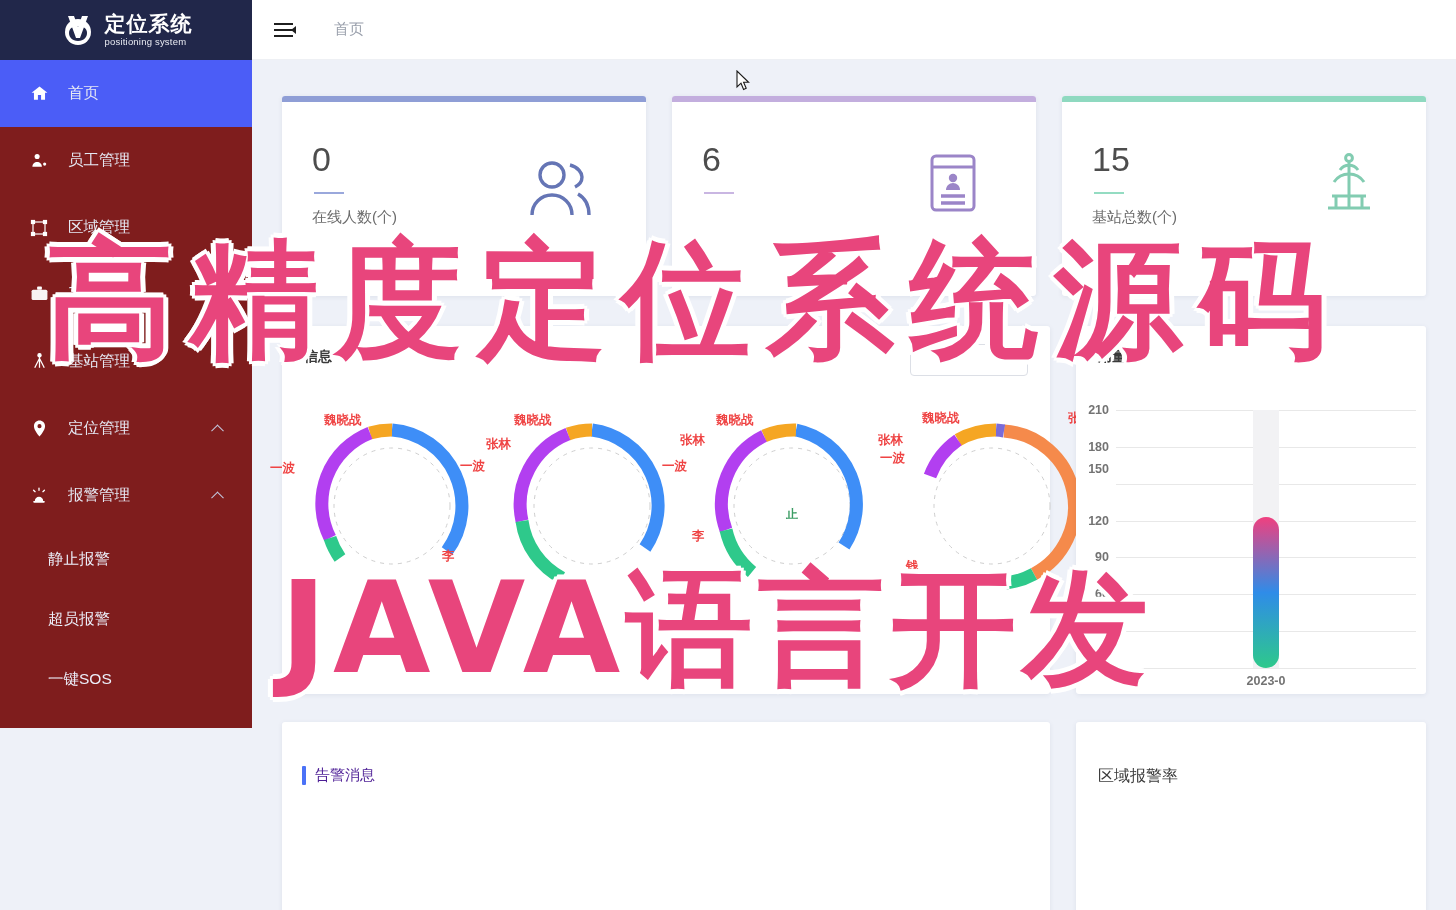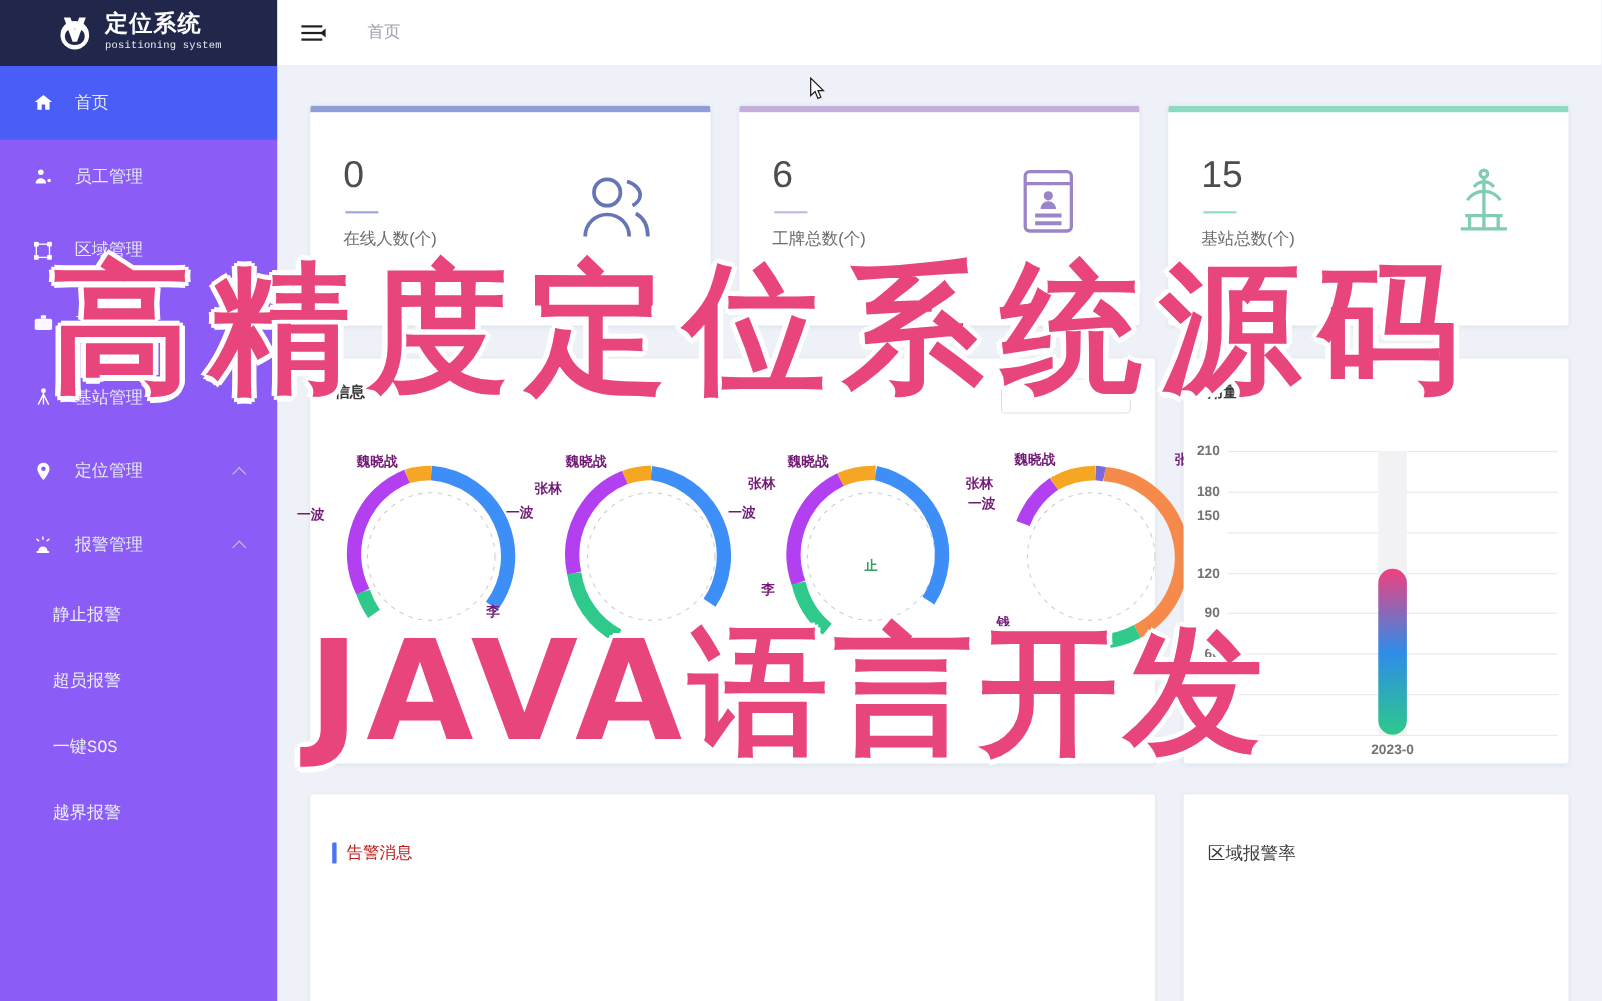--- a/index.html
+++ b/index.html
@@ -6,27 +6,26 @@
   html, body {
     width: 1456px; height: 910px;
     overflow: hidden;
     font-family: "Liberation Sans", "DejaVu Sans", sans-serif;
     background: #eef1f8;
   }
   #app { position: relative; width: 1456px; height: 910px; display: flex; }
 
   
   #sidebar {
-    width: 252px; height: 910px;
-    background: #8b5cf6;
+    width: 252px; height: 728px;
+    background: #7f1d1d;
     flex: 0 0 252px;
     position: relative;
     z-index: 5;
     overflow: hidden;
-    font-family: Liberation Mono, monospace;
   }
   .logo-wrap {
     height: 60px;
     display: flex; align-items: center; justify-content: center;
     gap: 9px;
     background: #21274a;
   }
   .logo-mark { width: 36px; height: 36px; position: relative; flex: 0 0 36px; }
   .logo-text { display: flex; flex-direction: column; line-height: 1; }
   .logo-cn { color: #fff; font-size: 21px; font-weight: 700; letter-spacing: 1px; }
@@ -110,41 +109,41 @@
     border-radius: 3px;
     box-shadow: 0 1px 5px rgba(40,50,90,.08);
     position: relative;
   }
   .panel-head {
     display: flex; align-items: center;
     padding: 22px 22px 0 22px;
     position: relative;
   }
   .panel-title { font-size: 14px; color: #3a3a3a; }
-  .panel-bar-title { display:flex; align-items:center; gap:9px; font-size: 15px; color:#b91c1c; }
+  .panel-bar-title { display:flex; align-items:center; gap:9px; font-size: 15px; color:#4c1d95; }
   .panel-bar-title::before { content:""; width:4px; height:19px; background:#4b72f7; border-radius:1px; display:block; }
 
   .mid-row { display: flex; gap: 26px; margin-top: 30px; height: 368px; font-weight: bold; }
   .mid-left { flex: 1 1 0; min-width: 0; }
   .mid-right { flex: 0 0 350px; }
 
   .select-box {
     width: 118px; height: 32px;
     border: 1px solid #dcdfe6; border-radius: 4px;
     background: #fff;
     display: flex; align-items: center; justify-content: flex-end;
     padding-right: 9px;
     cursor: pointer;
   }
   .sel-caret { width: 9px; height: 9px; border-right: 1.5px solid #c0c4cc; border-bottom: 1.5px solid #c0c4cc; transform: translateY(-3px) rotate(45deg); }
 
   .gauges { display: flex; align-items: flex-start; justify-content: space-between; padding: 22px 10px 0 10px; }
   .gauge { position: relative; width: 200px; height: 230px; }
   .gauge svg { display:block; }
-  .g-label { position:absolute; font-size: 12.5px; color:#701a75; white-space: nowrap; }
+  .g-label { position:absolute; font-size: 12.5px; color:#ef4444; white-space: nowrap; }
   .g-center { position:absolute; left:50%; top:118px; transform: translateX(-50%); font-size: 12px; color:#6a6a6a; }
 
   
   .bar-chart { position: relative; padding: 42px 0 0 0; height: 100%; }
   .bc-axis { position: absolute; left: 40px; top: 44px; width: 300px; height: 258px; }
   .bc-ylabel { position: absolute; right: 100%; margin-right: 7px; transform: translateY(-50%); font-size: 12.5px; color: #737373; }
   .bc-grid { position: absolute; left: 0; right: 0; border-top: 1px solid #e8e8e8; }
   .bc-xlabel { position: absolute; top: 264px; font-size: 12.5px; color: #737373; transform: translateX(-50%); white-space: nowrap; }
   .bc-bartrack { position: absolute; width: 26px; bottom: 0; background: #f2f2f4; }
   .bc-bar { position: absolute; width: 26px; bottom: 0; border-radius: 13px;
@@ -320,21 +319,20 @@
               <path d="M44 7 c8 2 12 8 12 12 s-3 8-7 10"></path>
               <path d="M52 36 c7 4 11 11 11 21"></path>
             </svg>
           </span>
         </div>
 
         <div class="stat-card">
           <div class="topbar-accent" style="background:#c3aede"></div>
           <div class="stat-num">6</div>
           <div class="stat-rule" style="background:#c9b6e2"></div>
-          <div class="stat-label">工牌总数(个)</div>
           <span class="stat-icon" style="right:60px;top:58px">
             <svg width="46" height="58" viewBox="0 0 46 58" fill="none" stroke="#9b85c8" stroke-width="3">
               <rect x="2" y="2" width="42" height="54" rx="4"></rect>
               <line x1="2" y1="13" x2="44" y2="13"></line>
               <circle cx="23" cy="24" r="4.2" fill="#9b85c8" stroke="none"></circle>
               <path d="M16 36 c0-4 3.2-7 7-7 s7 3 7 7 Z" fill="#9b85c8" stroke="none"></path>
               <line x1="11" y1="42" x2="35" y2="42" stroke-width="3.6"></line>
               <line x1="11" y1="49" x2="35" y2="49" stroke-width="3.6"></line>
             </svg>
           </span>

